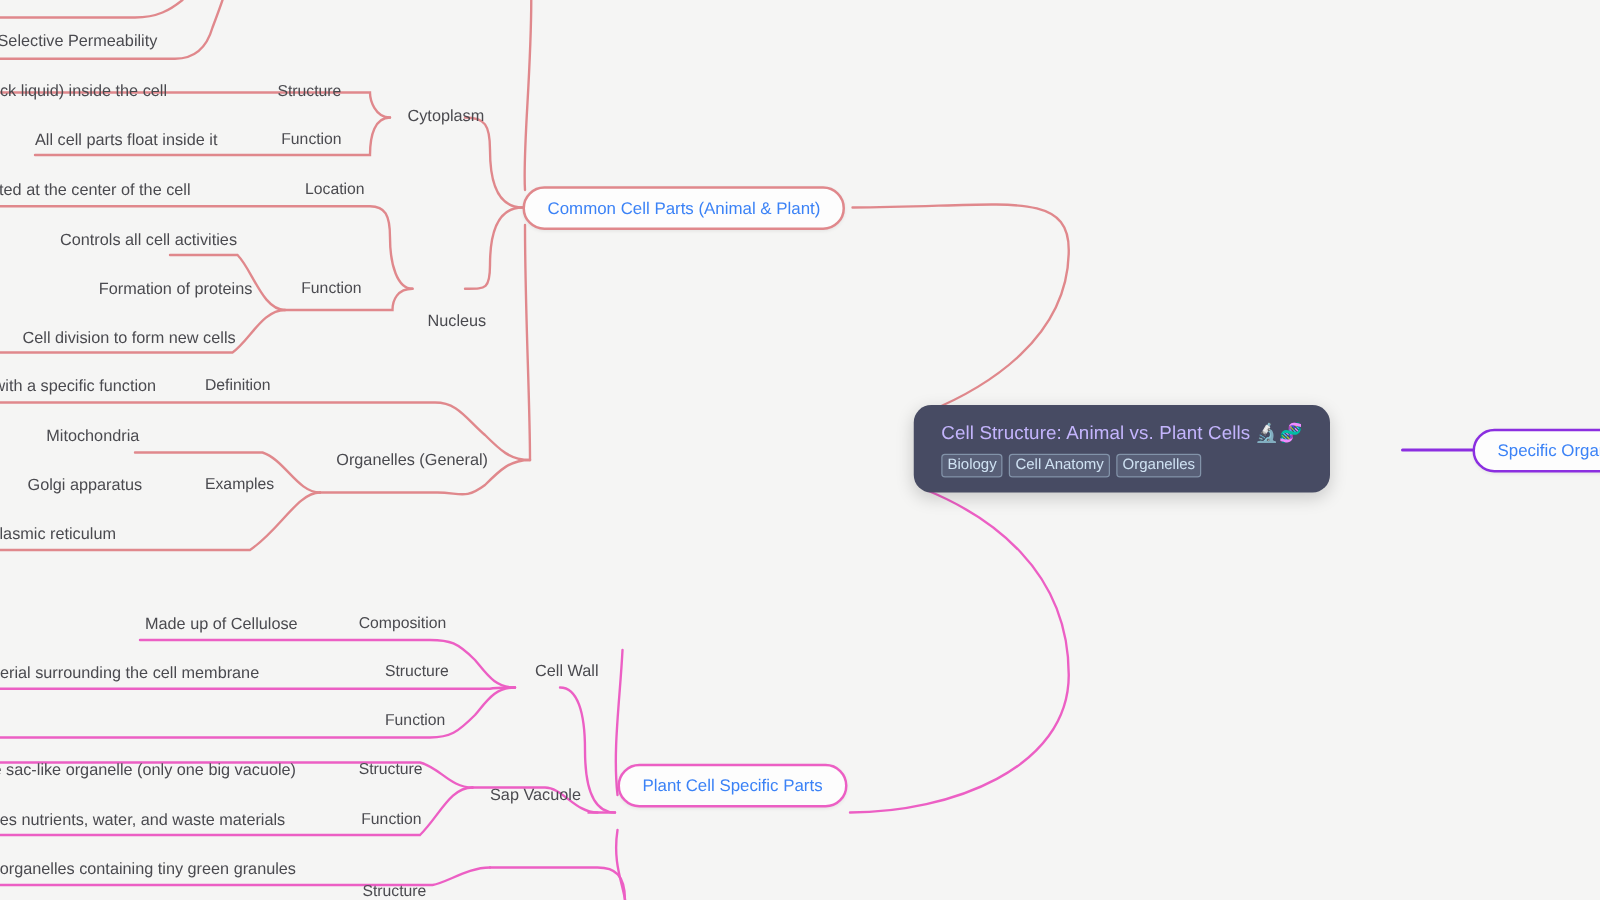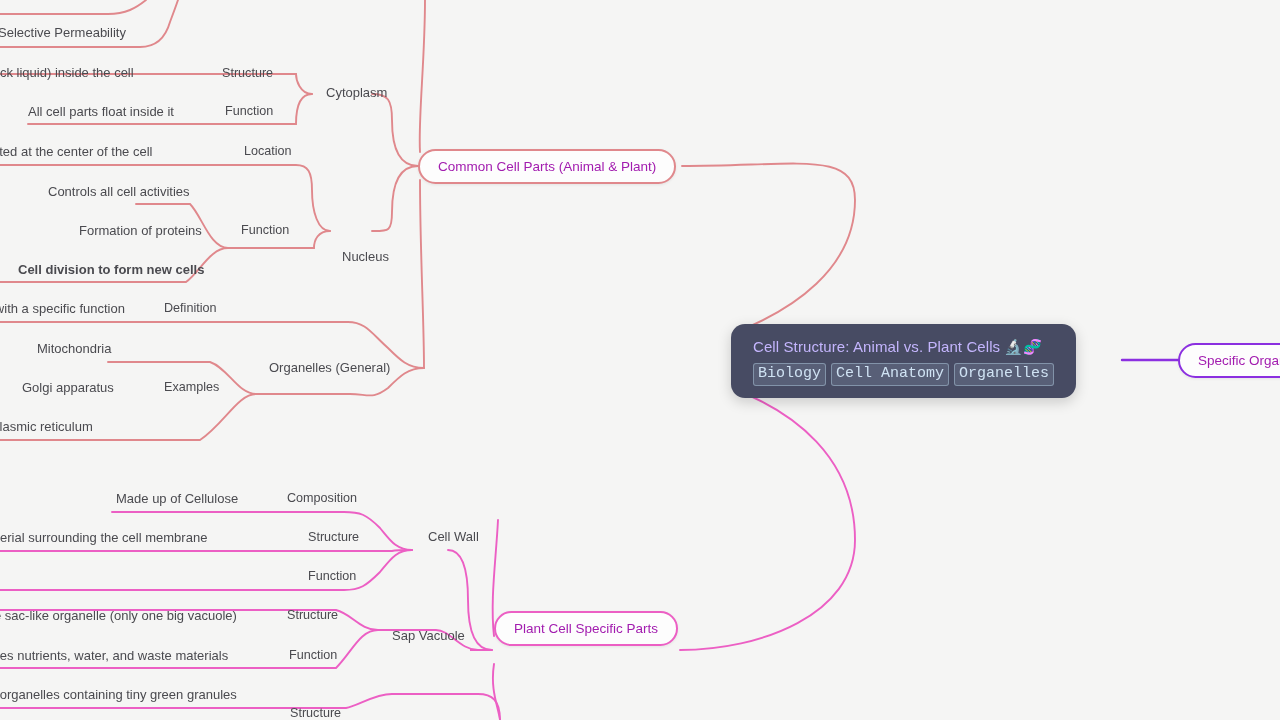--- a/index.html
+++ b/index.html
@@ -23,39 +23,38 @@
     white-space:nowrap;
   }
   .central-title {
     color:#c4b5fd;
     font-size:15px;
     letter-spacing:.1px;
     line-height:1.15;
   }
   .tags { margin-top:8px; display:flex; gap:5px; }
   .tag {
-    font-size:15px;
+    font-size:12px;
     color:#cfe2f3;
     background:rgba(190,220,240,0.14);
     border:1px solid rgba(190,220,240,0.42);
     border-radius:3px;
     padding:1px 4px 2px 4px;
     line-height:1.15;
-    font-family:Liberation Mono, monospace;
   }
 
   
   .pill {
     position:absolute;
     background:#fdfdfd;
     border:2.2px solid #e0888c;
     border-radius:18px;
     padding:8px 18px;
     font-size:13.5px;
-    color:#a21caf;
+    color:#3b82f6;
     white-space:nowrap;
     box-shadow:0 1px 3px rgba(0,0,0,0.07);
   }
   .pill.pink   { border-color:#ec5fc4; }
   .pill.purple { border-color:#8b2fe0; }
 
   
   .lbl {
     position:absolute;
     font-size:13px;
@@ -184,21 +183,21 @@
   <div class="lbl" style="left:-99px; top:65px;">Jelly-like fluid (thick liquid) inside the cell</div>
 
   <div class="lbl" style="left:28px; top:104px;">All cell parts float inside it</div>
 
   <div class="lbl" style="left:-60px; top:144px;">Often located at the center of the cell</div>
 
   <div class="lbl" style="left:48px; top:184px;">Controls all cell activities</div>
 
   <div class="lbl" style="left:67px; top:223px;margin-left:12px;">Formation of proteins</div>
 
-  <div class="lbl" style="left:18px; top:262px;font-weight:bold;">Cell division to form new cells</div>
+  <div class="lbl" style="left:18px; top:262px;">Cell division to form new cells</div>
 
   <div class="lbl" style="left:-68px; top:301px;">Structures with a specific function</div>
 
   <div class="lbl" style="left:37px; top:341px;">Mitochondria</div>
 
   <div class="lbl" style="left:22px; top:380px;">Golgi apparatus</div>
 
   <div class="lbl" style="left:-38px; top:419px;">Endoplasmic reticulum</div>
 
   <div class="lbl" style="left:116px; top:491px;">Made up of Cellulose</div>

